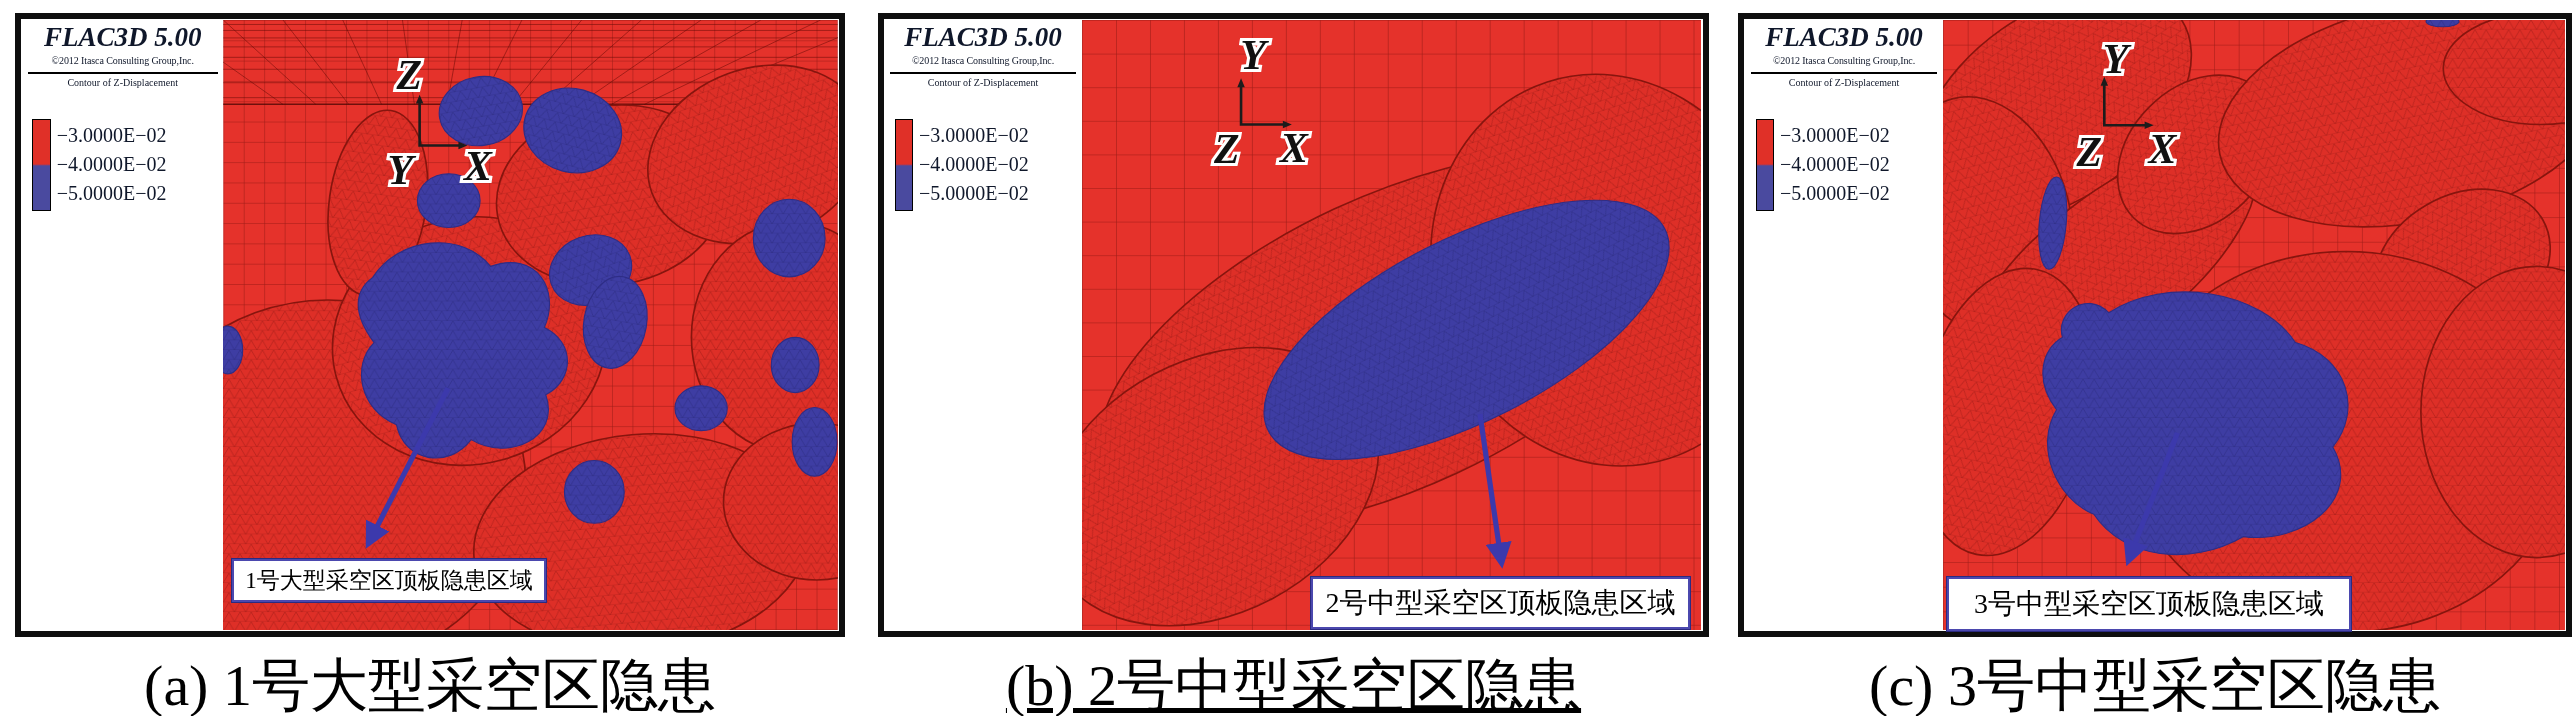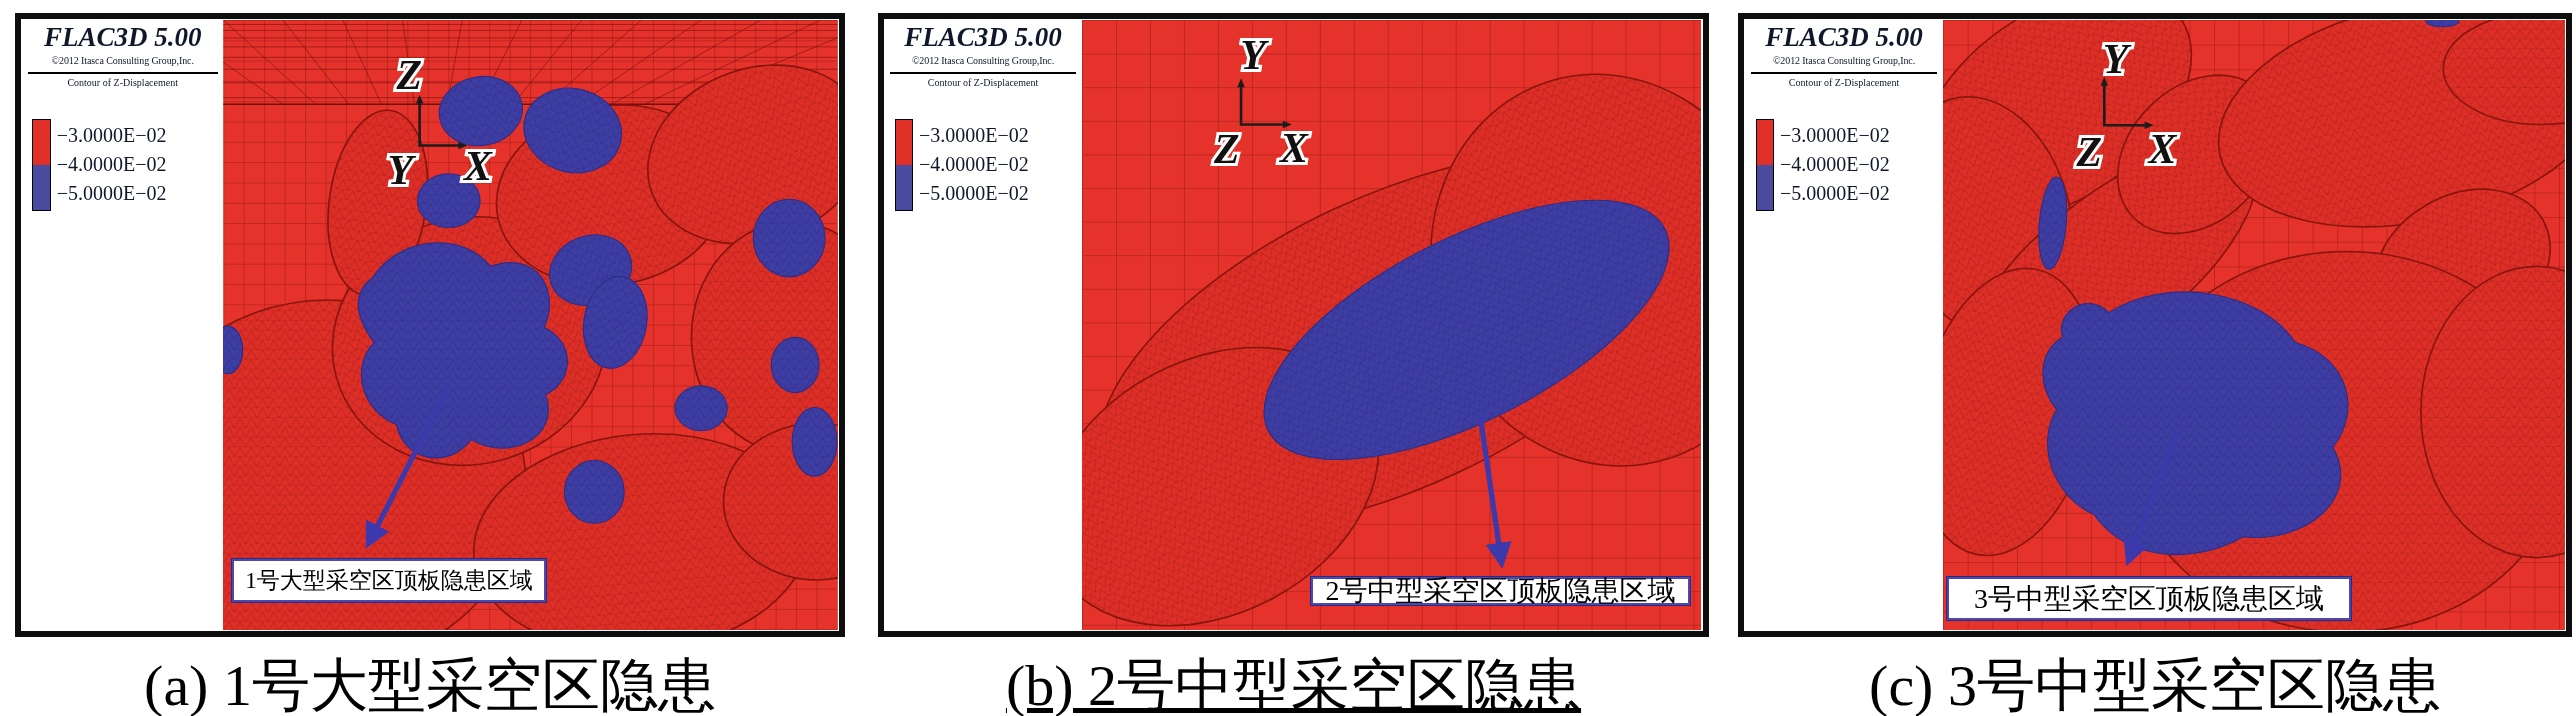--- a/index.html
+++ b/index.html
@@ -149,21 +149,21 @@
     <div class="legend">
       <div class="colorbar"></div>
       <div class="legend-labels">
         <div>−3.0000E−02</div>
         <div>−4.0000E−02</div>
         <div>−5.0000E−02</div>
       </div>
     </div>
   </div>
 
-  <div class="ann-box" style="left:1311px;top:577px;width:379px;height:28px;font-size:28px;">2号中型采空区顶板隐患区域</div>
+  <div class="ann-box" style="left:1311px;top:577px;width:379px;height:52px;font-size:28px;">2号中型采空区顶板隐患区域</div>
   <div class="caption" style="left:878px;top:647px;width:831px;text-decoration:underline;">(b) 2号中型采空区隐患</div>
 
   <div class="panel-frame" style="left:1738px;top:13.4px;width:834px;height:624px;"></div>
 
   <svg class="mesh" style="left:1943px;top:20px;" width="622" height="610" viewBox="0 0 833 817">
     <rect x="0" y="0" width="833" height="817" fill="url(#gp3)"></rect>
     <g fill="url(#tri)" stroke="#87150e" stroke-width="2.2">
       <ellipse cx="150" cy="115" rx="205" ry="125" transform="rotate(-35 150 115)"></ellipse>
       <ellipse cx="55" cy="265" rx="115" ry="165" transform="rotate(-15 55 265)"></ellipse>
       <ellipse cx="225" cy="330" rx="235" ry="95" transform="rotate(-38 225 330)"></ellipse>
@@ -199,17 +199,17 @@
     <div class="legend">
       <div class="colorbar"></div>
       <div class="legend-labels">
         <div>−3.0000E−02</div>
         <div>−4.0000E−02</div>
         <div>−5.0000E−02</div>
       </div>
     </div>
   </div>
 
-  <div class="ann-box" style="left:1947px;top:577px;width:404px;height:43px;font-size:28px;">3号中型采空区顶板隐患区域</div>
+  <div class="ann-box" style="left:1947px;top:577px;width:404px;height:54px;font-size:28px;">3号中型采空区顶板隐患区域</div>
   <div class="caption" style="left:1738px;top:647px;width:834px;">(c) 3号中型采空区隐患</div>
 
 </div>
 
 
 </body></html>

